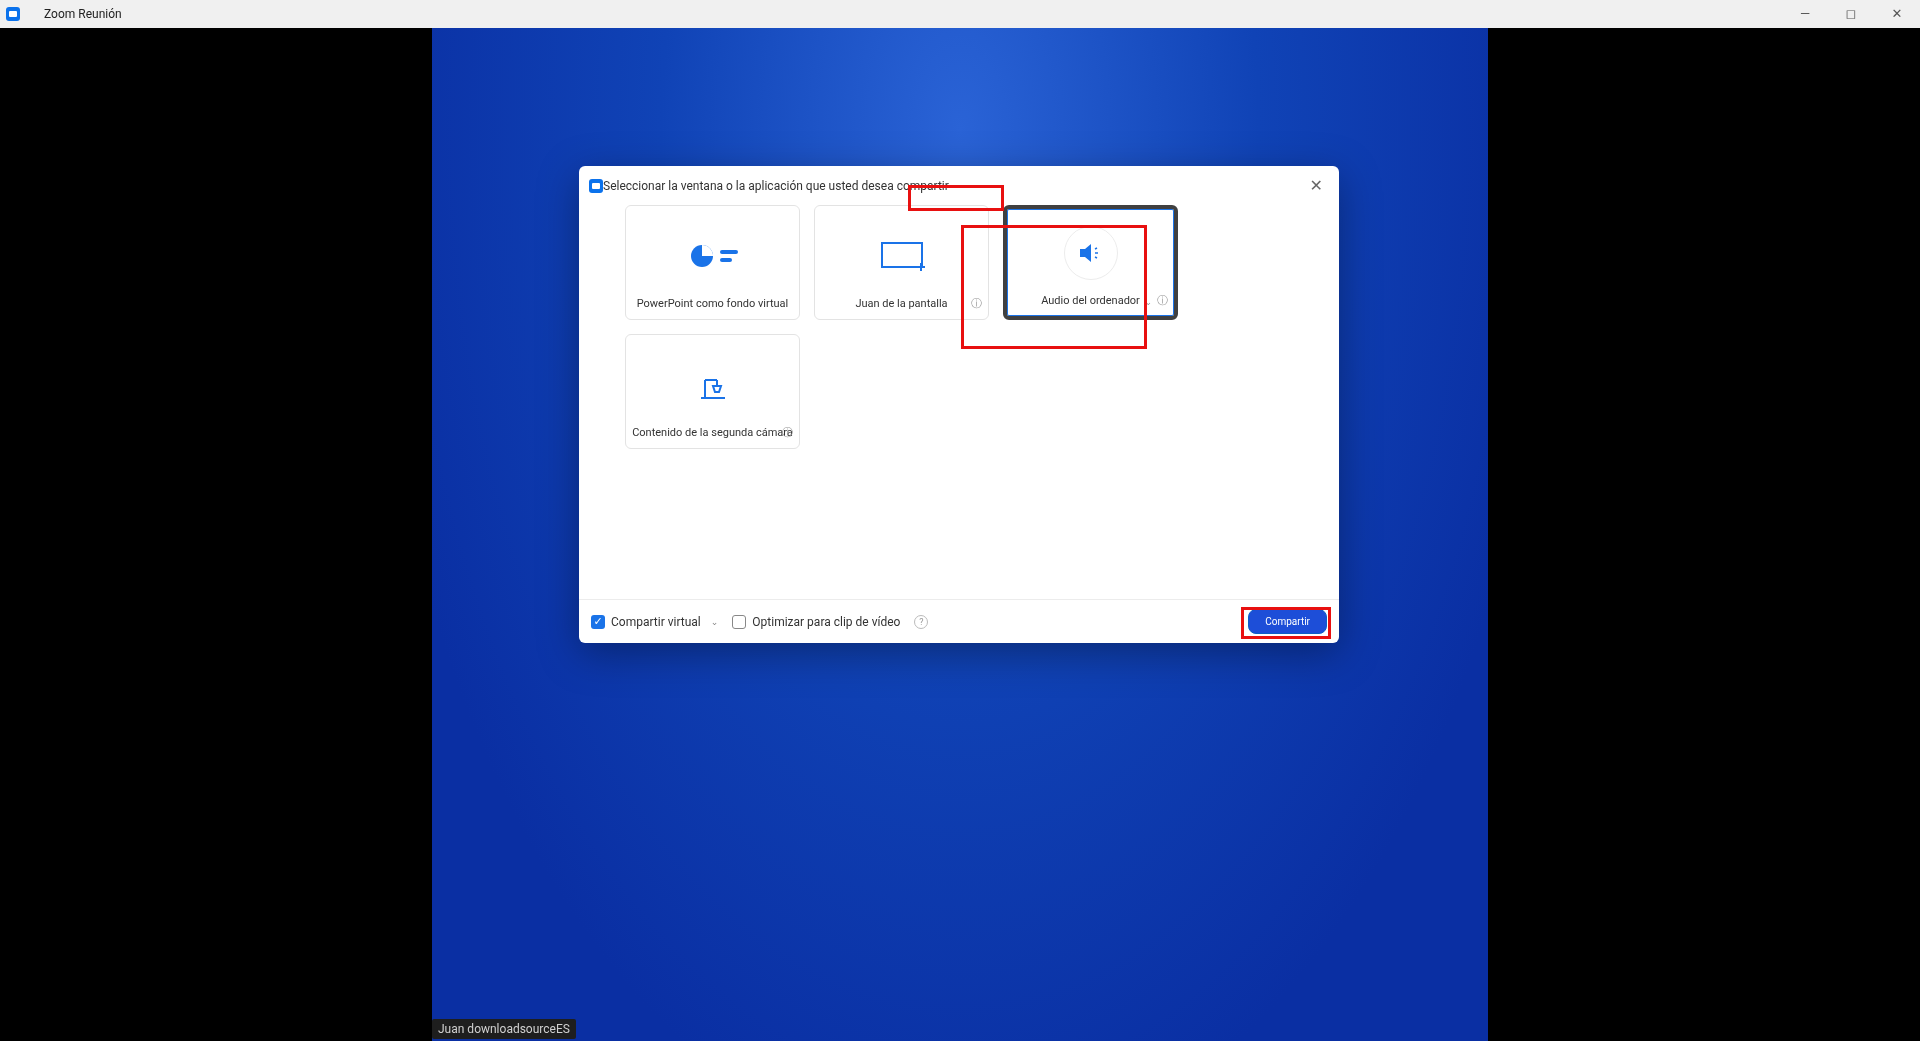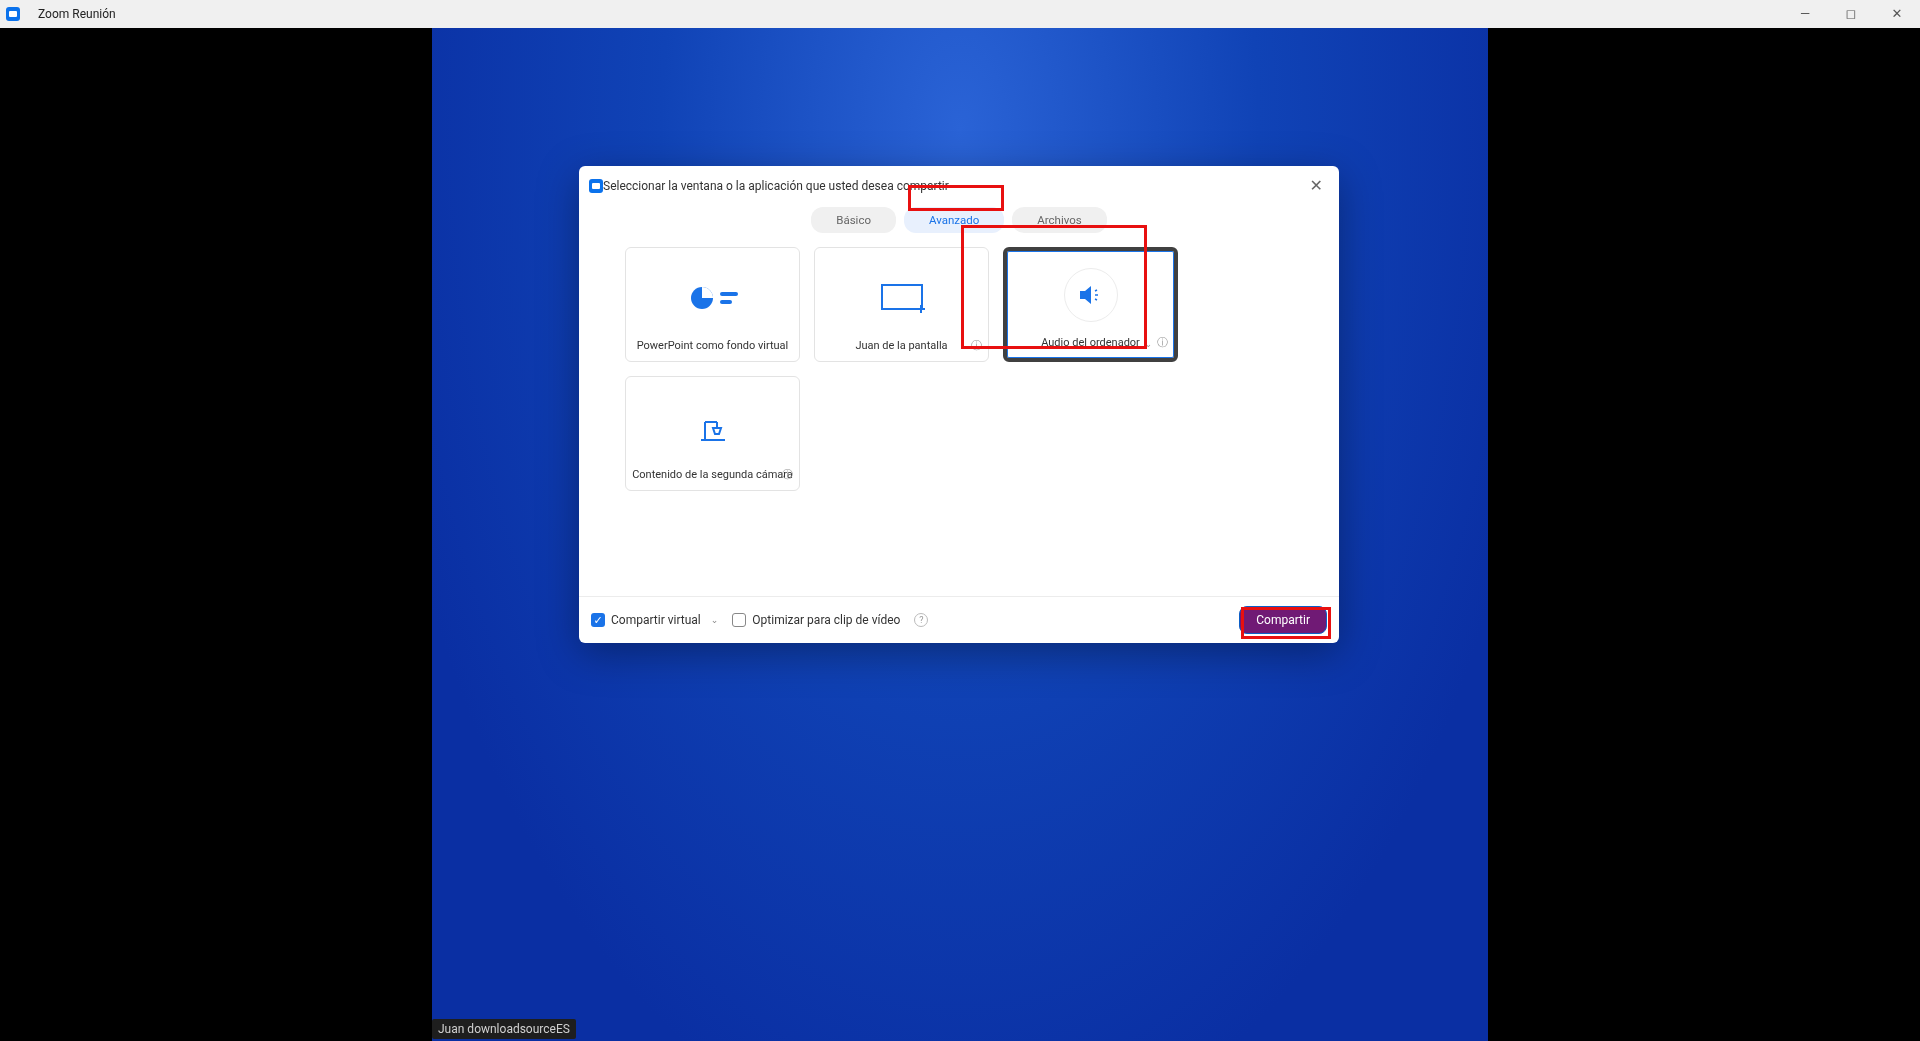--- a/index.html
+++ b/index.html
@@ -1,20 +1,20 @@
 <!DOCTYPE html>
 <html><head>
 <meta charset="utf-8">
 <style>
 * { margin: 0; padding: 0; box-sizing: border-box; font-family: -apple-system, BlinkMacSystemFont, "Segoe UI", Roboto, Helvetica, Arial, sans-serif; }
 html, body { width: 1920px; height: 1041px; overflow: hidden; background: #000; }
 
 .titlebar {
   width: 100%; height: 28px; background: #f0f0f0; display: flex;
-  align-items: center; padding-left: 6px; gap: 18px; color: #222; font-size: 12px;
+  align-items: center; padding-left: 6px; gap: 24px; color: #222; font-size: 12px;
 }
 .titlebar .spacer { flex: 1; }
 .titlebar .win-btns { display: flex; }
 .titlebar .win-btn { width: 46px; text-align: center; color: #555; font-size: 13px; line-height: 28px; cursor: default; }
 
 .zoom-icon-sm { width:14px; height:14px; background:#0b72ec; border-radius:3px; display:inline-flex; align-items:center; justify-content:center; }
 .zoom-icon-sm::after { content:""; width:8px; height:6px; background:#fff; border-radius:1px; display:block; }
 
 .stage { width:100%; height:calc(100% - 28px); background:#000; display:flex; }
 .black-side { flex:1; background:#000; }
@@ -66,21 +66,21 @@
   border-top:1px solid #ececec; padding:9px 12px; display:flex; align-items:center; gap:14px;
 }
 .chk { display:flex; align-items:center; gap:6px; font-size:12px; color:#333; }
 .chk .box { width:14px; height:14px; border-radius:3px; display:flex; align-items:center; justify-content:center; }
 .chk .box.checked { background:#1a73e8; color:#fff; font-size:11px; }
 .chk .box.unchecked { border:1.5px solid #888; }
 .chk .chev { color:#888; font-size:9px; margin-left:4px; }
 .help-circ { width:14px; height:14px; border:1px solid #bbb; border-radius:50%; color:#999; font-size:9px; display:flex; align-items:center; justify-content:center; }
 .dlg-footer .spacer { flex:1; }
 .btn-primary {
-  background:#701a75; color:#fff; padding:6px 16px; border-radius:8px; font-size:12px;
+  background:#1d4ed8; color:#fff; padding:6px 16px; border-radius:8px; font-size:10px;
   border:1px solid #0b5fc7; cursor:default;
 }
 </style>
 </head>
 <body>
 
 <div class="titlebar">
   <span class="zoom-icon-sm"></span>
   <span>Zoom Reunión</span>
   <span class="spacer"></span>
@@ -97,27 +97,20 @@
 
     <div class="participant-badge">Juan downloadsourceES</div>
 
     <div class="share-dialog">
       <div class="dlg-header">
         <span class="zoom-icon-sm"></span>
         <span>Seleccionar la ventana o la aplicación que usted desea compartir</span>
         <span class="x">✕</span>
       </div>
 
-      <div class="tabs-row">
-        <div class="tabs">
-          <div class="tab">Básico</div>
-          <div class="tab active">Avanzado</div>
-          <div class="tab">Archivos</div>
-        </div>
-      </div>
 
       <div class="dlg-body">
 
         <div class="card">
           <div class="icon-wrap" style="border:none;">
             <svg width="54" height="30" viewBox="0 0 54 30">
               <circle cx="16" cy="15" r="11" fill="#1a73e8"></circle>
               <path d="M16 4 A11 11 0 0 1 27 15 L16 15 Z" fill="#fff"></path>
               <rect x="34" y="9" width="18" height="4" rx="2" fill="#1a73e8"></rect>
               <rect x="34" y="17" width="12" height="4" rx="2" fill="#1a73e8"></rect>

